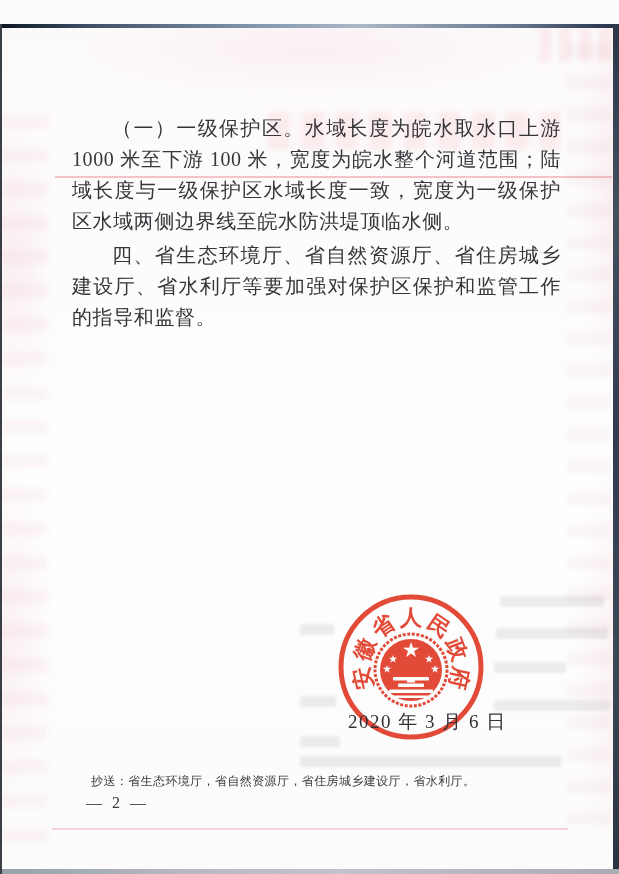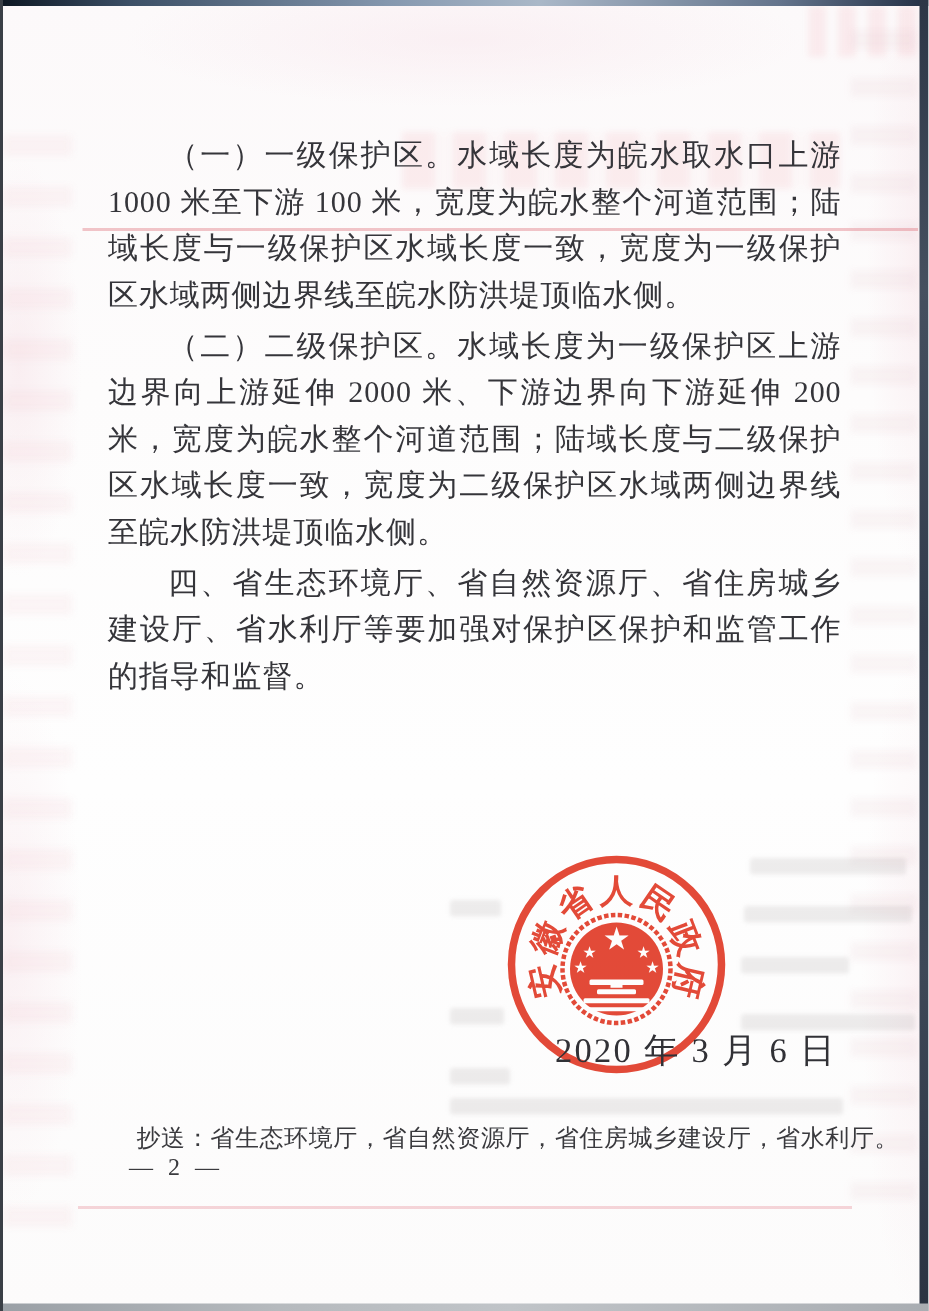--- a/index.html
+++ b/index.html
@@ -10,45 +10,46 @@
   }
   .page{
     position:absolute;inset:0;
     background:
       radial-gradient(ellipse 60px 200px at 2% 28%, rgba(246,224,230,.5), transparent 70%),
       radial-gradient(ellipse 70px 260px at 1% 72%, rgba(246,224,230,.45), transparent 70%),
       radial-gradient(ellipse 50px 300px at 99% 20%, rgba(247,226,232,.5), transparent 70%),
       radial-gradient(ellipse 55px 320px at 99% 75%, rgba(247,226,232,.42), transparent 70%),
       radial-gradient(ellipse 300px 60px at 50% 3%, rgba(248,230,236,.5), transparent 75%),
       linear-gradient(180deg,#fcf9fa 0%,#fdfcfc 30%,#fefefe 60%,#fcfbfb 100%);
+    margin-top: 24px;
   }
   
   .edge-top{position:absolute;top:0;left:0;right:0;height:4px;
     background:linear-gradient(90deg,#0d1722 0%,#3c4f66 14%,#8598af 42%,#aab8c8 58%,#64748c 84%,#222f44 100%);}
   .edge-right{position:absolute;top:0;right:0;bottom:0;width:6px;
     background:linear-gradient(180deg,#2c3646,#45505f 22%,#323c4c 48%,#3d4857 74%,#2a3342);}
   .edge-bottom{position:absolute;left:0;right:0;bottom:0;height:5px;
     background:linear-gradient(90deg,#9aa0a6,#b6babe 30%,#c0c4c8 55%,#a9adb2);}
   .edge-left{position:absolute;left:0;top:0;bottom:0;width:2px;background:#3a3f46;}
 
   
   .body-text{
     position:absolute;left:72px;top:89px;width:489px;
     font-size:20px;line-height:31px;letter-spacing:.6px;
     color:#35353a;text-align:justify;
   }
   .body-text p{margin:0 0 3px;text-indent:2em;}
 
   .date{
-    position:absolute;left:370px;top:685px;
-    font-size:23px;letter-spacing:1.5px;color:#313136;z-index:4;
+    position:absolute;left:348px;top:685px;
+    font-size:19px;letter-spacing:1.5px;color:#313136;z-index:4;
   }
   .cc-line{
     position:absolute;left:91px;top:749px;
-    font-size:16px;letter-spacing:.4px;color:#3a3a3e;
+    font-size:12px;letter-spacing:.4px;color:#3a3a3e;
   }
   .page-num{
     position:absolute;left:86px;top:770px;
     font-size:16px;letter-spacing:3px;color:#3a3a3e;
   }
 
   
   .seal{position:absolute;left:336px;top:568px;width:150px;height:150px;
     z-index:3;opacity:.95;mix-blend-mode:multiply;filter:blur(.2px);}
   .seal svg{width:100%;height:100%;}
@@ -98,21 +99,20 @@
   <div class="ghost ghost-gray gg2"></div>
   <div class="ghost ghost-gray gg3"></div>
   <div class="ghost ghost-gray gg4"></div>
   <div class="ghost ghost-gray gg5"></div>
   <div class="ghost ghost-gray gg6"></div>
   <div class="ghost ghost-gray gg7"></div>
   <div class="ghost ghost-gray gg8"></div>
 
   <div class="body-text">
     <p>（一）一级保护区。水域长度为皖水取水口上游 1000 米至下游 100 米，宽度为皖水整个河道范围；陆域长度与一级保护区水域长度一致，宽度为一级保护区水域两侧边界线至皖水防洪堤顶临水侧。</p>
-    <p>（二）二级保护区。水域长度为一级保护区上游边界向上游延伸 2000 米、下游边界向下游延伸 200 米，宽度为皖水整个河道范围；陆域长度与二级保护区水域长度一致，宽度为二级保护区水域两侧边界线至皖水防洪堤顶临水侧。</p>
     <p>四、省生态环境厅、省自然资源厅、省住房城乡建设厅、省水利厅等要加强对保护区保护和监管工作的指导和监督。</p>
   </div>
 
   <div class="seal">
     <svg viewBox="0 0 150 150">
       <circle cx="75" cy="75" r="70" fill="none" stroke-width="5" stroke="#e3402d"></circle>
 
       <text transform="rotate(-103 75 75)" x="75" y="33" text-anchor="middle" font-size="22" fill="#e3402d">安</text>
       <text transform="rotate(-69 75 75)" x="75" y="33" text-anchor="middle" font-size="22" fill="#e3402d">徽</text>
       <text transform="rotate(-34.5 75 75)" x="75" y="33" text-anchor="middle" font-size="22" fill="#e3402d">省</text>

